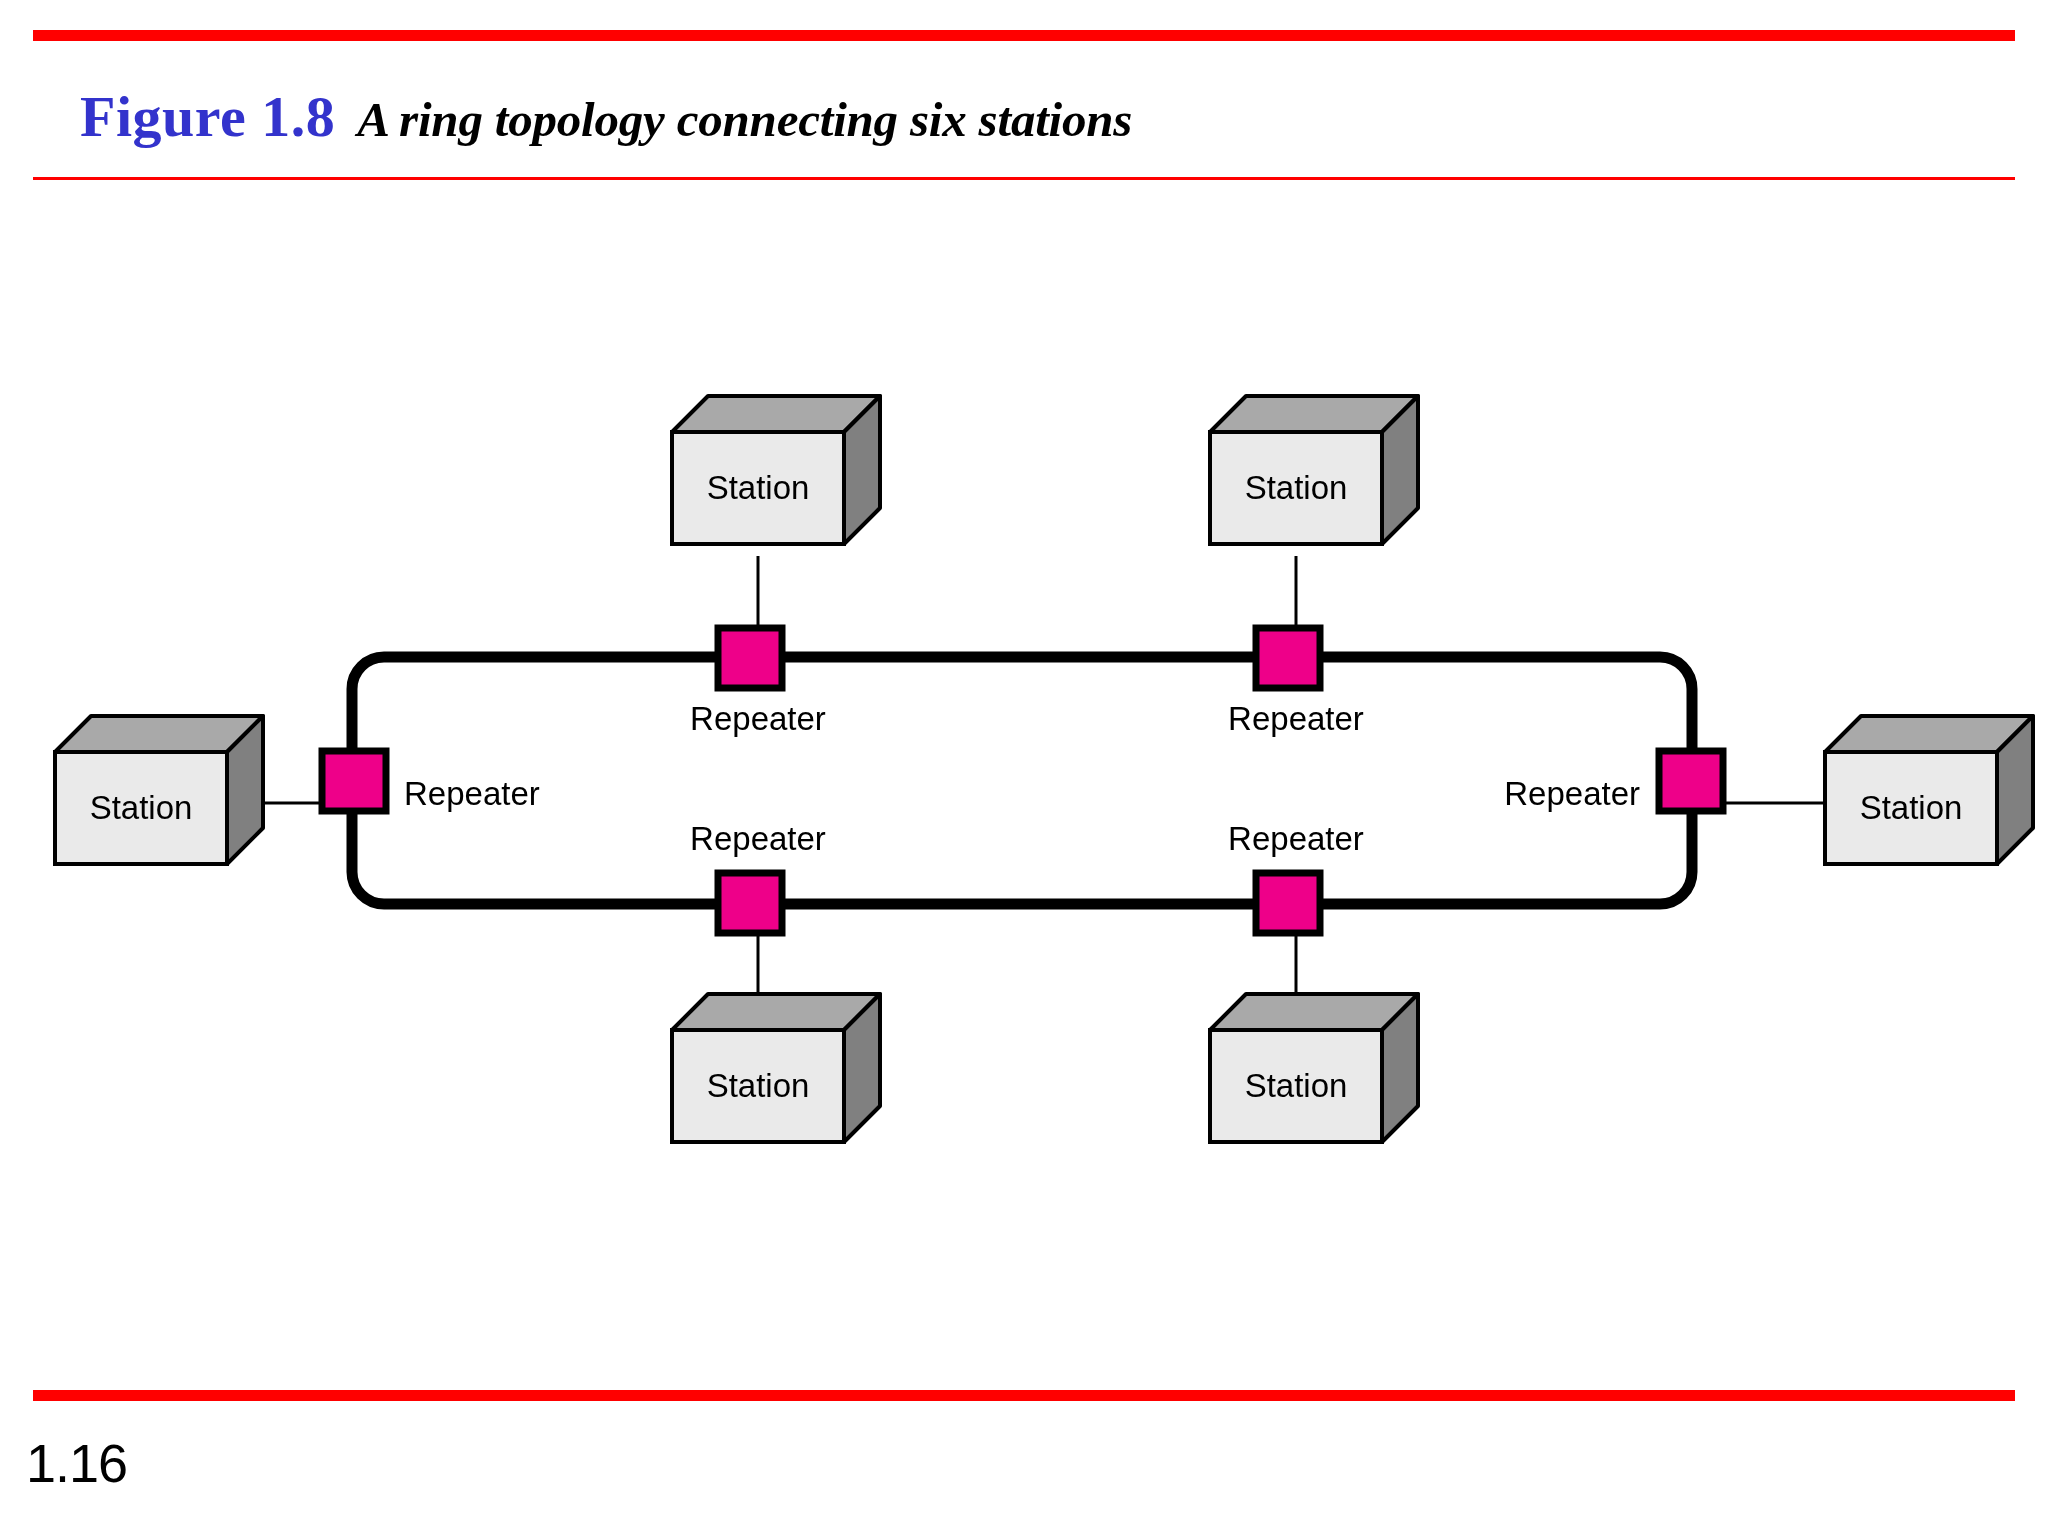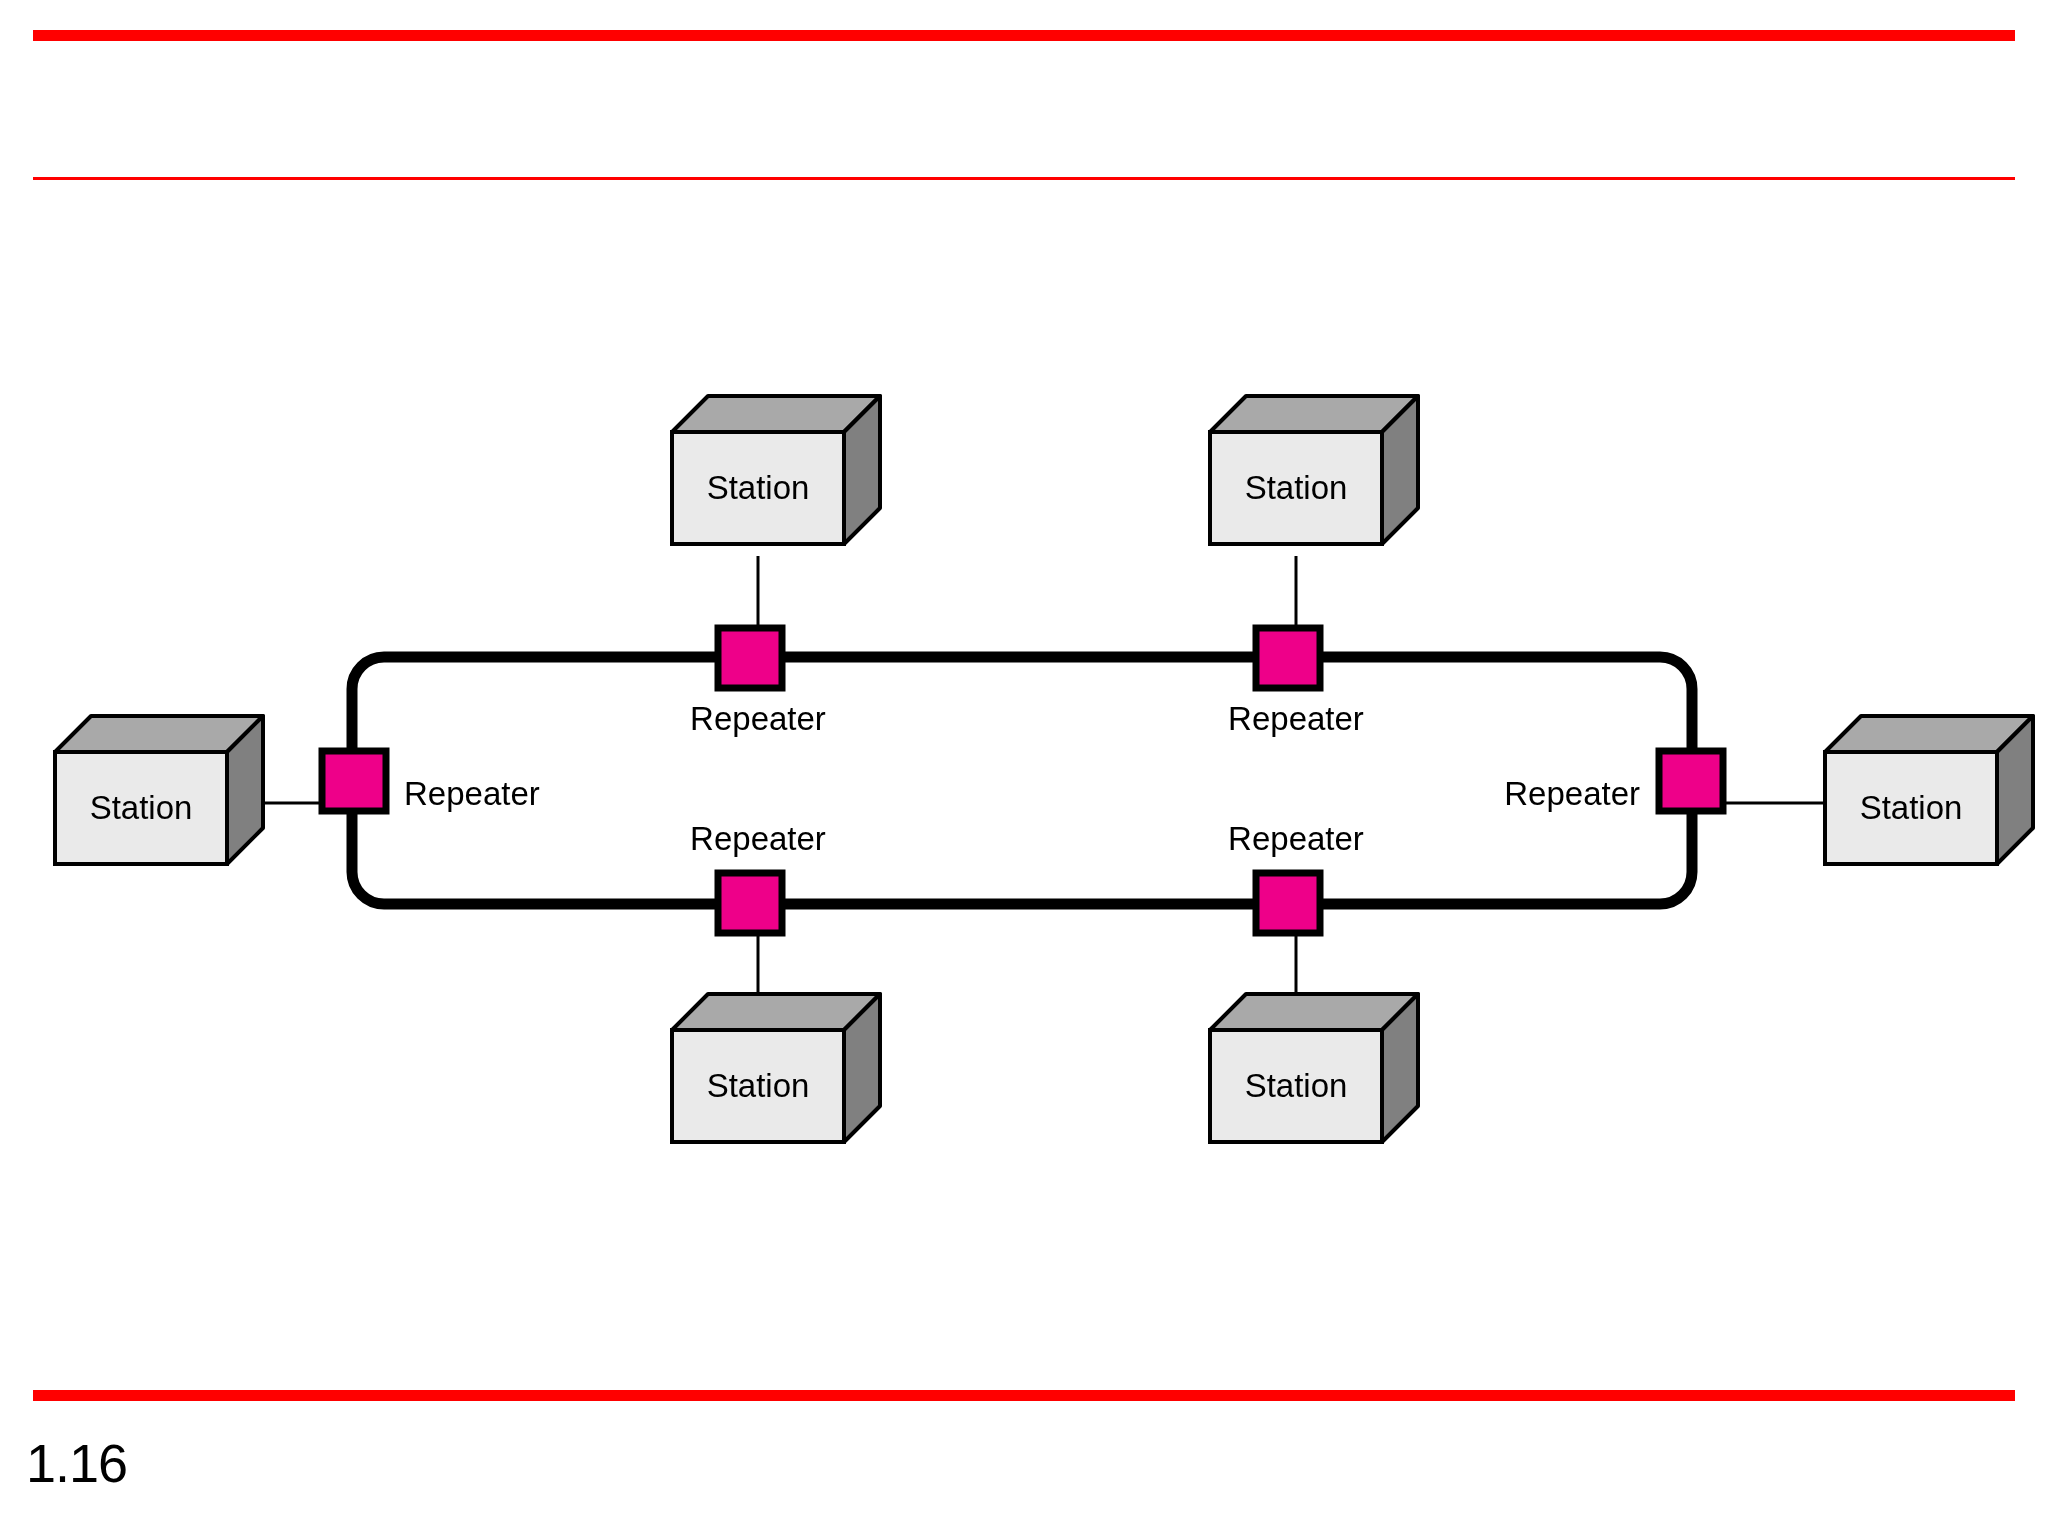--- a/index.html
+++ b/index.html
@@ -98,20 +98,23 @@
 
   
 </style>
 </head>
 <body>
 
 <div id="slide">
 
   <div class="rule-thick-top" style="background: rgb(255, 0, 0);"></div>
 
+  <div id="title-block">
+    <span id="figure-number" style="color: rgb(51, 51, 204);">Figure 1.8</span><span id="figure-caption">A ring topology connecting six stations</span>
+  </div>
 
   <div class="rule-thin" style="background: rgb(255, 0, 0);"></div>
 
   <div id="diagram">
     <svg width="2048" height="1536" viewBox="0 0 2048 1536" xmlns="http://www.w3.org/2000/svg">
 
       <defs>
         <g id="tpl-defs"></g>
       </defs>
 

